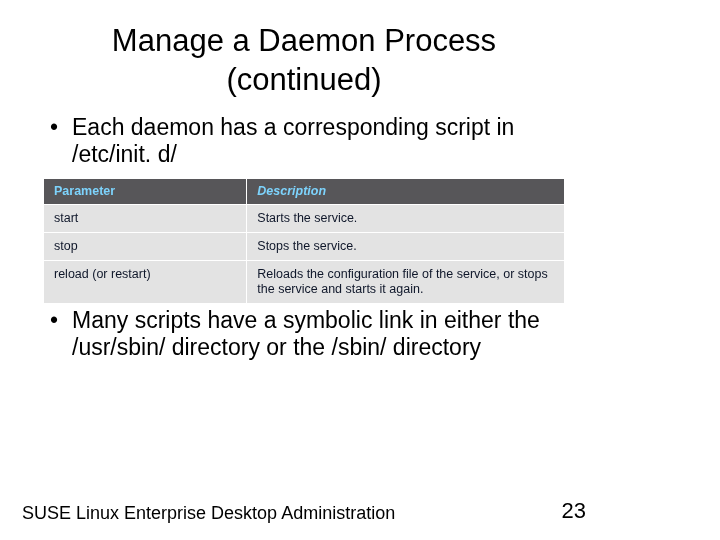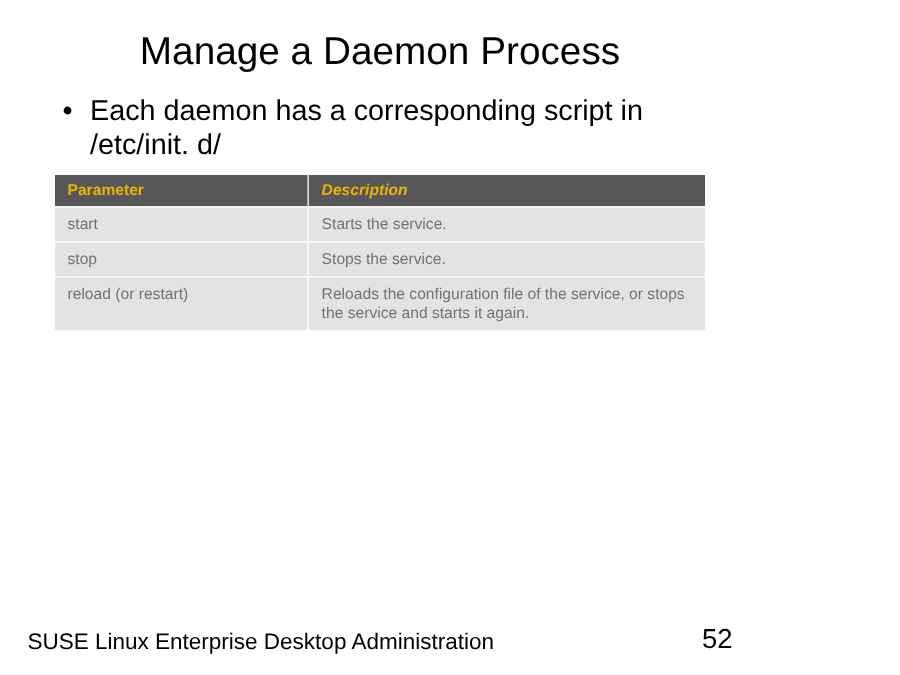--- a/index.html
+++ b/index.html
@@ -48,30 +48,30 @@
   .table-wrap {
     margin: 10px 0 4px 0;
   }
   table.param {
     width: 100%;
     border-collapse: collapse;
     font-size: 12.5px;
   }
   table.param th {
     background: #575659;
-    color: #eab308;
+    color: #7dd3fc;
     text-align: left;
     font-weight: bold;
     padding: 5px 10px;
     border-right: 1px solid #fff;
   }
   table.param th:last-child { border-right: none; font-style: italic; }
   table.param td {
     background: #e3e3e3;
-    color: #737373;
+    color: #0f172a;
     padding: 6px 10px;
     border-right: 1px solid #fff;
     border-top: 1px solid #fff;
     vertical-align: top;
   }
   table.param td:last-child { border-right: none; }
   table.param col.c1 { width: 39%; }
   table.param col.c2 { width: 61%; }
   .caption {
     font-size: 16px;
@@ -91,20 +91,21 @@
     font-size: 22px;
   }
 </style>
 </head>
 <body>
 
 <div class="slide">
 
   <div class="title">
     <span>Manage a Daemon Process</span><br>
+    <span>(continued)</span>
   </div>
 
   <div class="body">
 
     <ul class="bullets">
       <li>
         <span>Each daemon has a corresponding script in /etc/init. d/</span>
       </li>
     </ul>
 
@@ -132,20 +133,23 @@
           <tr>
             <td>reload (or restart)</td>
             <td>Reloads the configuration file of the service, or stops the service and starts it again.</td>
           </tr>
         </tbody>
       </table>
     </div>
 
 
     <ul class="bullets">
+      <li>
+        <span>Many scripts have a symbolic link in either the /usr/sbin/ directory or the /sbin/ directory</span>
+      </li>
     </ul>
 
   </div>
 
   <div class="footer-left">SUSE Linux Enterprise Desktop Administration</div>
-  <div class="footer-right">52</div>
+  <div class="footer-right">23</div>
 
 </div>
 
 </body></html>

